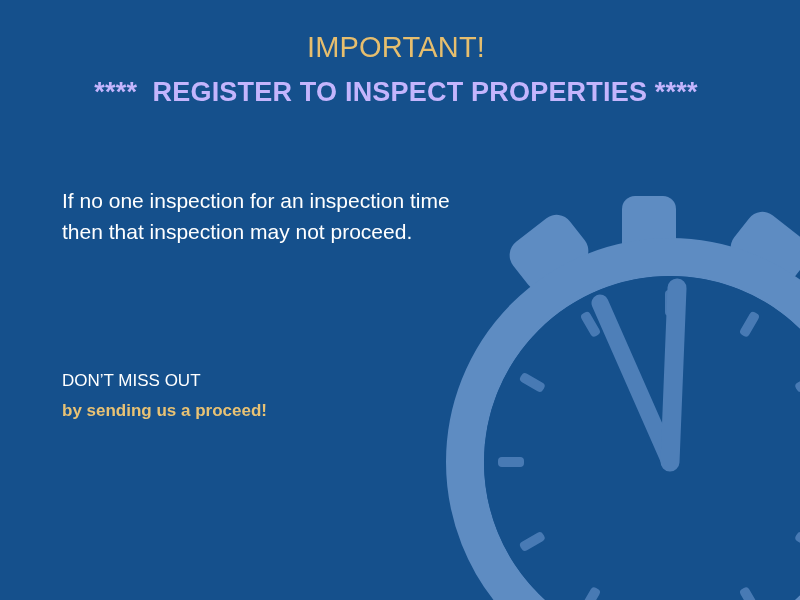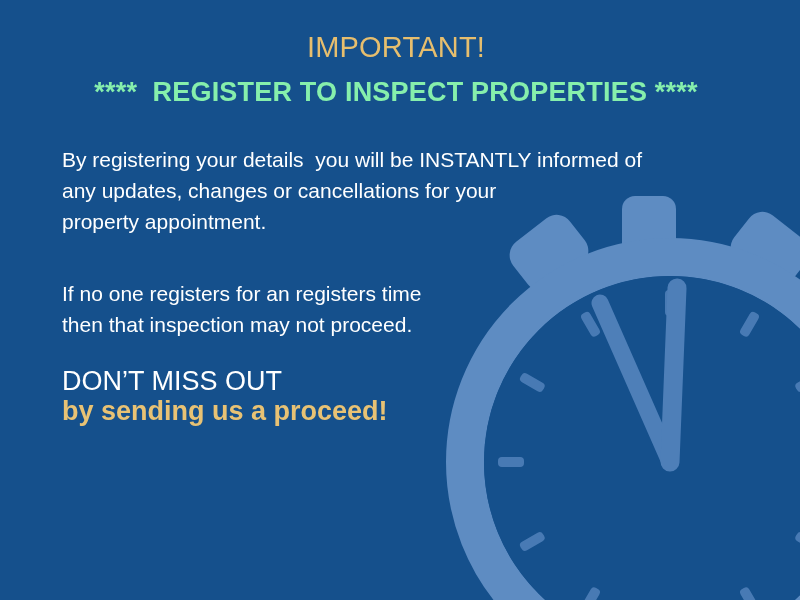--- a/index.html
+++ b/index.html
@@ -43,21 +43,21 @@
   }
   .headline-1 {
     color: #E6BE6E;
     font-size: 29px;
     font-weight: 400;
     letter-spacing: 0.2px;
     line-height: 38px;
     white-space: pre;
   }
   .headline-2 {
-    color: #86efac;
+    color: #c4b5fd;
     font-size: 27px;
     font-weight: 700;
     letter-spacing: 0.2px;
     line-height: 40px;
     margin-top: 6px;
     white-space: pre;
   }
 
   
   .body-block {
@@ -76,21 +76,21 @@
   .para.p1 { margin: 0; }
   .para.p2 { margin: 41px 0 0 0; }
 
   .cta-block {
     position: absolute;
     left: 62px;
     top: 366px;
     width: 520px;
   }
   .cta-line {
-    font-size: 27px;
+    font-size: 17px;
     line-height: 30px;
     white-space: pre;
   }
   .cta-line.plain {
     color: #FFFFFF;
     font-weight: 400;
   }
   .cta-line.accent {
     color: #E8C274;
     font-weight: 700;
@@ -147,24 +147,21 @@
 
     </g>
   </svg>
 
   <div class="headline-block">
     <div class="headline-1">IMPORTANT!</div>
     <div class="headline-2">****  REGISTER TO INSPECT PROPERTIES ****</div>
   </div>
 
   <div class="body-block">
-    <p class="para p1">By registering your details  you will be INSTANTLY informed of
-any updates, changes or cancellations for your
-property appointment.</p>
-    <p class="para p2">If no one registers for an registers time
+    <p class="para p2">If no one inspection for an inspection time
 then that inspection may not proceed.</p>
   </div>
 
   <div class="cta-block">
     <div class="cta-line plain">DON’T MISS OUT</div>
     <div class="cta-line accent">by sending us a proceed!</div>
   </div>
 
 </div>
 

